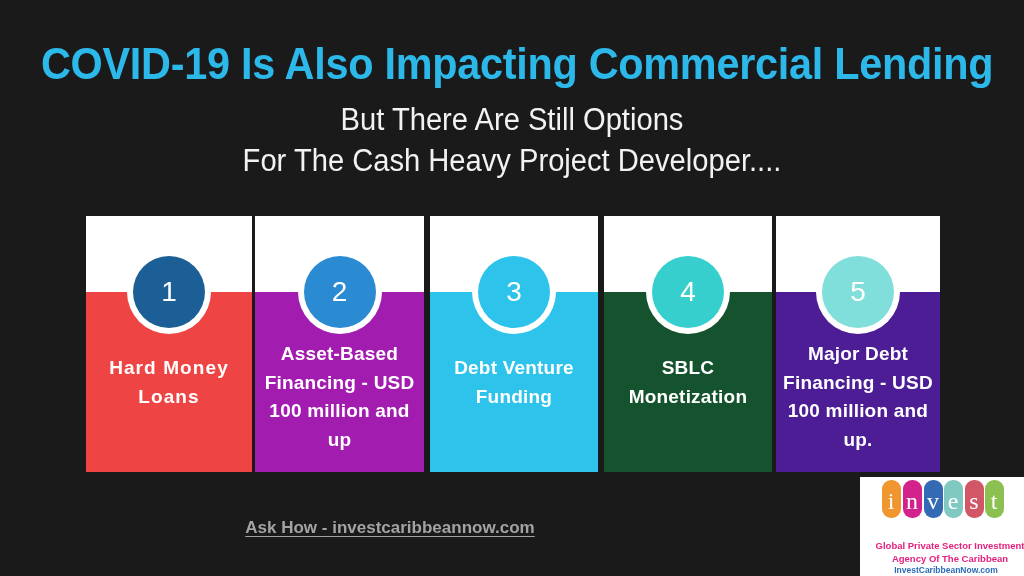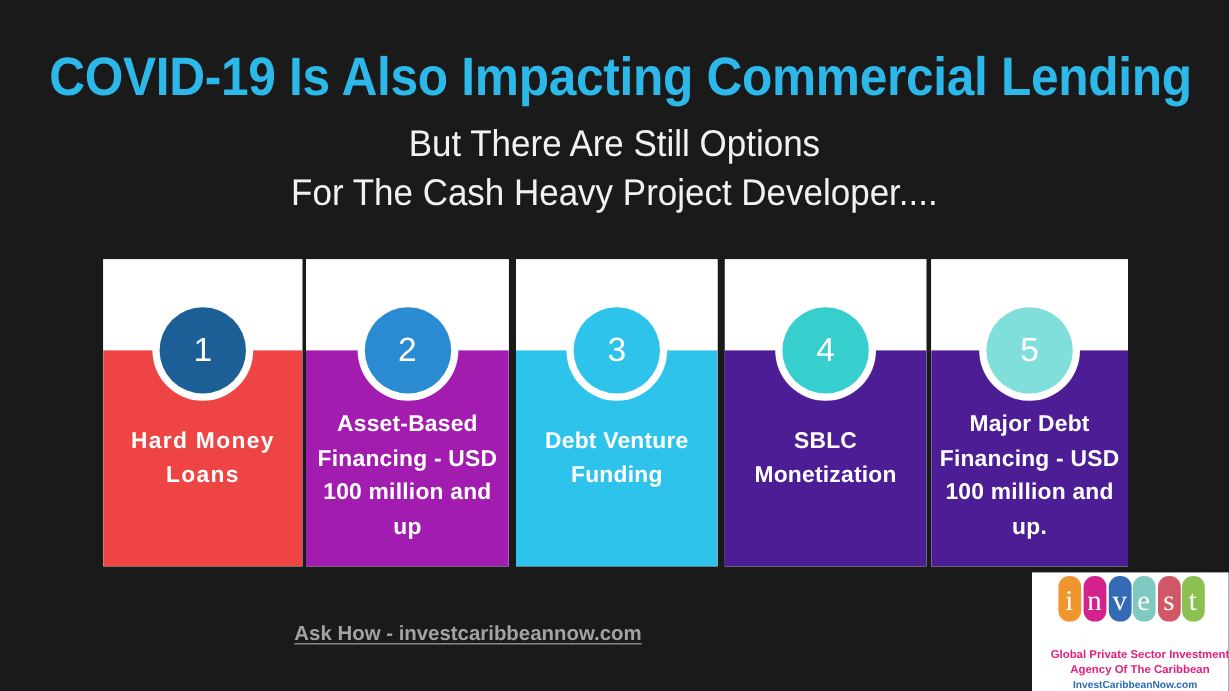--- a/index.html
+++ b/index.html
@@ -269,21 +269,21 @@
     <div class="card-body" style="background: rgb(46, 195, 234);">
       <div class="card-label">Debt Venture Funding</div>
     </div>
     <div class="badge-wrap">
       <div class="badge" style="background: rgb(46, 195, 234);">3</div>
     </div>
   </div>
 
   <div class="card c4">
     <div class="card-top"></div>
-    <div class="card-body" style="background: #4c1d95;">
+    <div class="card-body" style="background: #14532d;">
       <div class="card-label">SBLC Monetization</div>
     </div>
     <div class="badge-wrap">
       <div class="badge" style="background: rgb(54, 207, 205);">4</div>
     </div>
   </div>
 
   <div class="card c5">
     <div class="card-top"></div>
     <div class="card-body" style="background: #4c1d95;">

